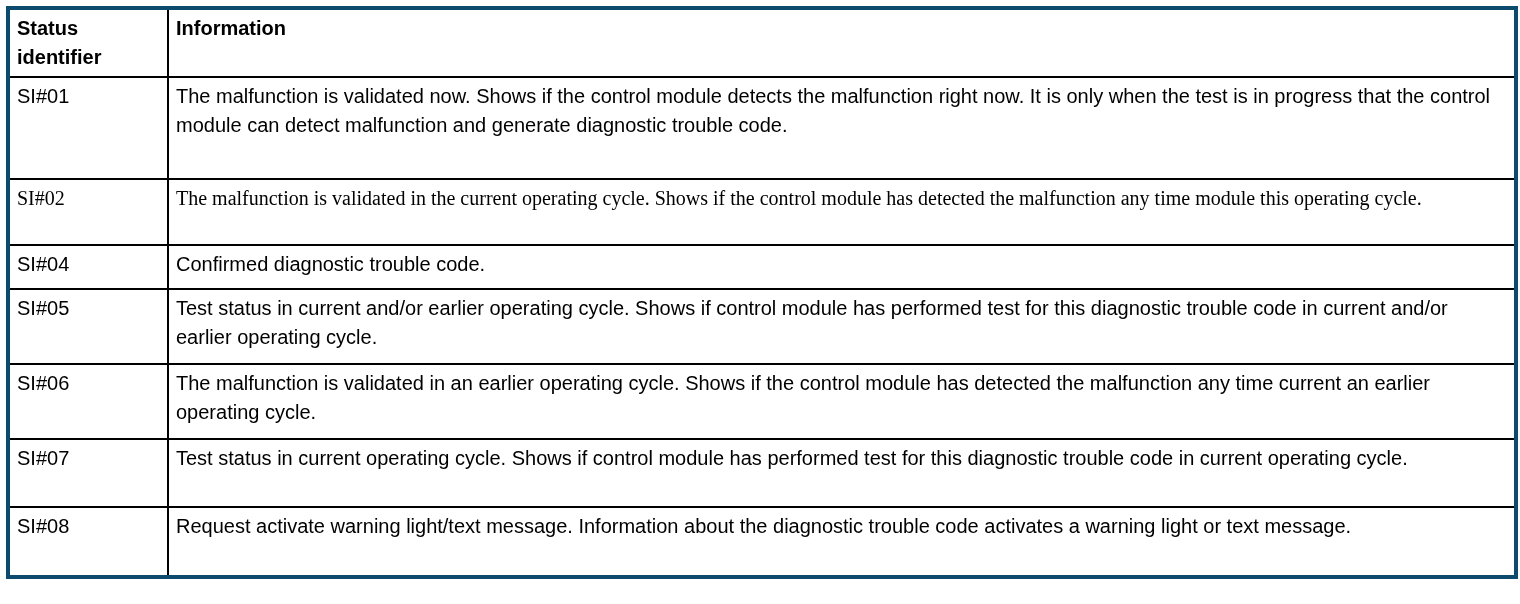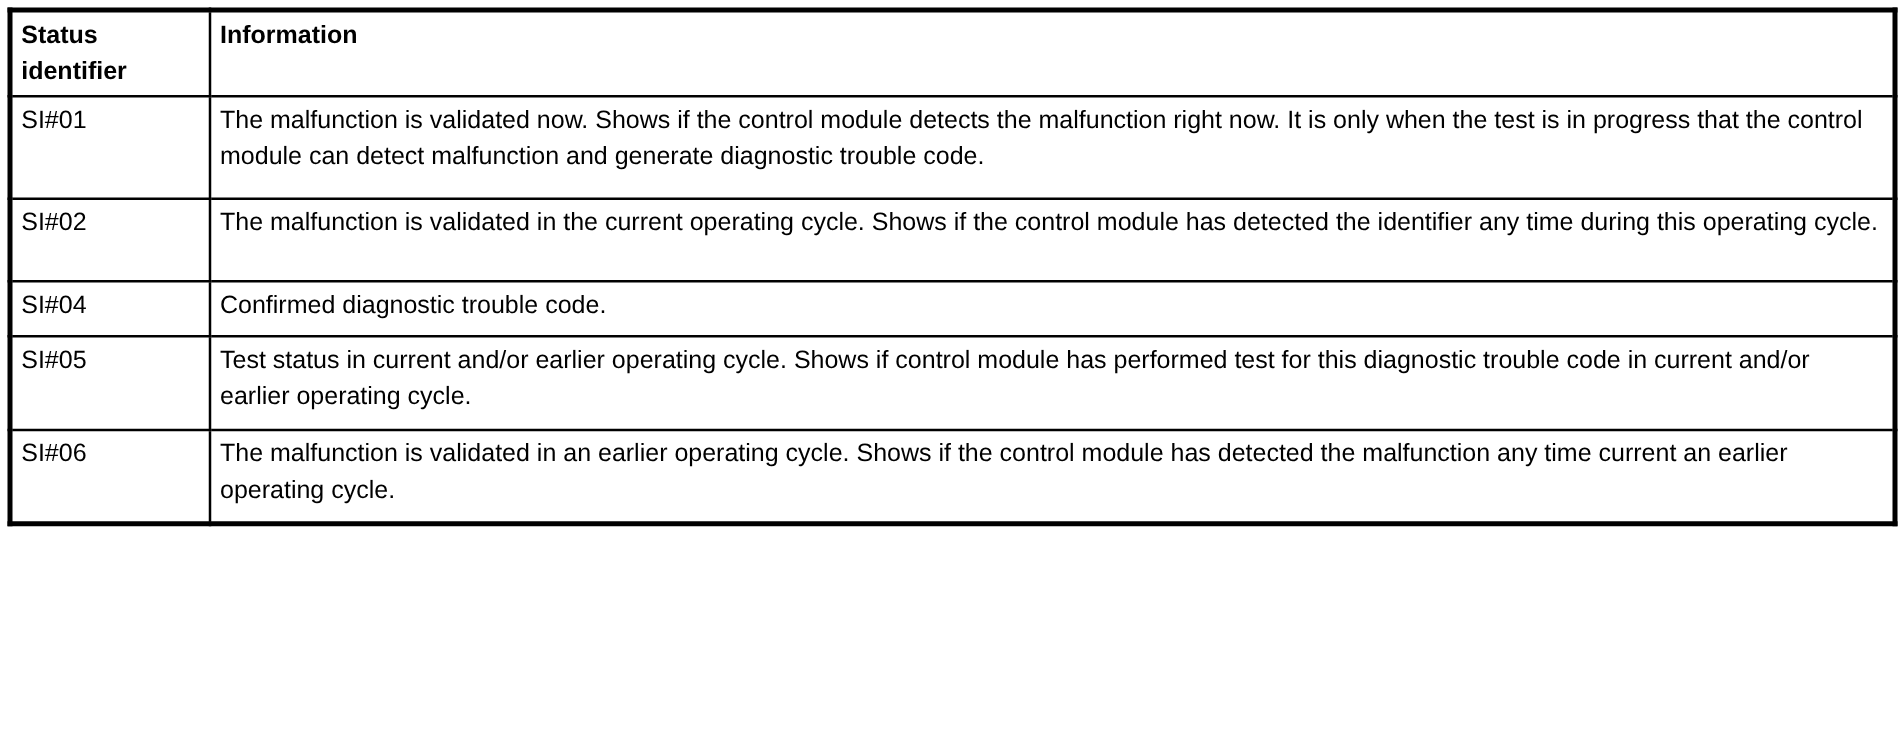--- a/index.html
+++ b/index.html
@@ -16,43 +16,43 @@
     box-sizing: border-box;
     width: 1520px;
     height: 604px;
     padding: 6px 6px 6px 6px;
   }
   table.status-table {
     border-collapse: collapse;
     table-layout: fixed;
     width: 1508px;
     background: #ffffff;
-    border: 4px solid #000000;
+    border: 4px solid #0c4a6e;
   }
   table.status-table th,
   table.status-table td {
     border: 2px solid #000000;
     vertical-align: top;
     text-align: left;
     padding: 4px 8px 4px 7px;
     font-size: 20px;
     line-height: 29px;
     color: #000000;
     overflow: hidden;
   }
   table.status-table th {
     font-weight: bold;
   }
   col.c-id   { width: 160px; }
   col.c-expl { width: 1348px; }
 
   
   tr.hdr  { height: 62px; }
-  tr.r0   { height: 82px; }
-  tr.r1   { height: 66px; }
+  tr.r0   { height: 102px; }
+  tr.r1   { height: 66px; font-family: Liberation Serif, serif; }
   tr.r2   { height: 38px; }
   tr.r3   { height: 44px; }
   tr.r4   { height: 75px; margin-top: 16px; }
   tr.r5   { height: 75px; }
   tr.r6   { height: 68px; }
   tr.r7   { height: 70px; }
 </style>
 </head>
 <body>
 
@@ -68,29 +68,37 @@
         <th>Information</th>
       </tr>
     </thead>
     <tbody>
       <tr class="r0">
         <td>SI#01</td>
         <td>The malfunction is validated now. Shows if the control module detects the malfunction right now. It is only when the test is in progress that the control module can detect malfunction and generate diagnostic trouble code.</td>
       </tr>
       <tr class="r1">
         <td>SI#02</td>
-        <td>The malfunction is validated in the current operating cycle. Shows if the control module has detected the identifier any time during this operating cycle.</td>
+        <td>The malfunction is validated in the current operating cycle. Shows if the control module has detected the malfunction any time module this operating cycle.</td>
       </tr>
       <tr class="r3">
         <td>SI#04</td>
         <td>Confirmed diagnostic trouble code.</td>
       </tr>
       <tr class="r4">
         <td>SI#05</td>
         <td>Test status in current and/or earlier operating cycle. Shows if control module has performed test for this diagnostic trouble code in current and/or earlier operating cycle.</td>
       </tr>
       <tr class="r5">
         <td>SI#06</td>
         <td>The malfunction is validated in an earlier operating cycle. Shows if the control module has detected the malfunction any time current an earlier operating cycle.</td>
       </tr>
+      <tr class="r6">
+        <td>SI#07</td>
+        <td>Test status in current operating cycle. Shows if control module has performed test for this diagnostic trouble code in current operating cycle.</td>
+      </tr>
+      <tr class="r7">
+        <td>SI#08</td>
+        <td>Request activate warning light/text message. Information about the diagnostic trouble code activates a warning light or text message.</td>
+      </tr>
     </tbody>
   </table>
 </div>
 
 </body></html>

